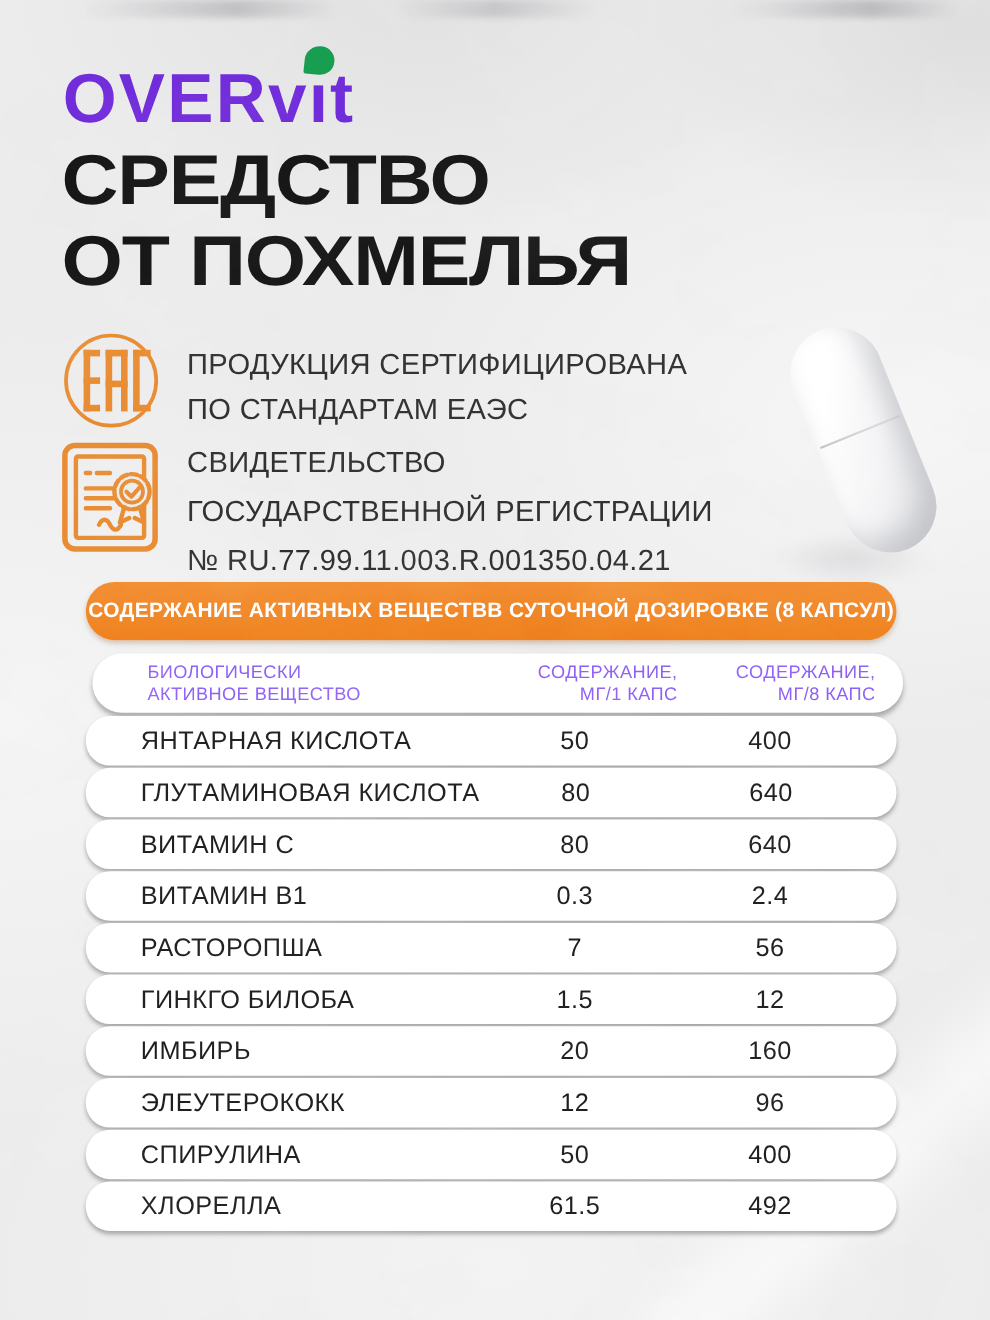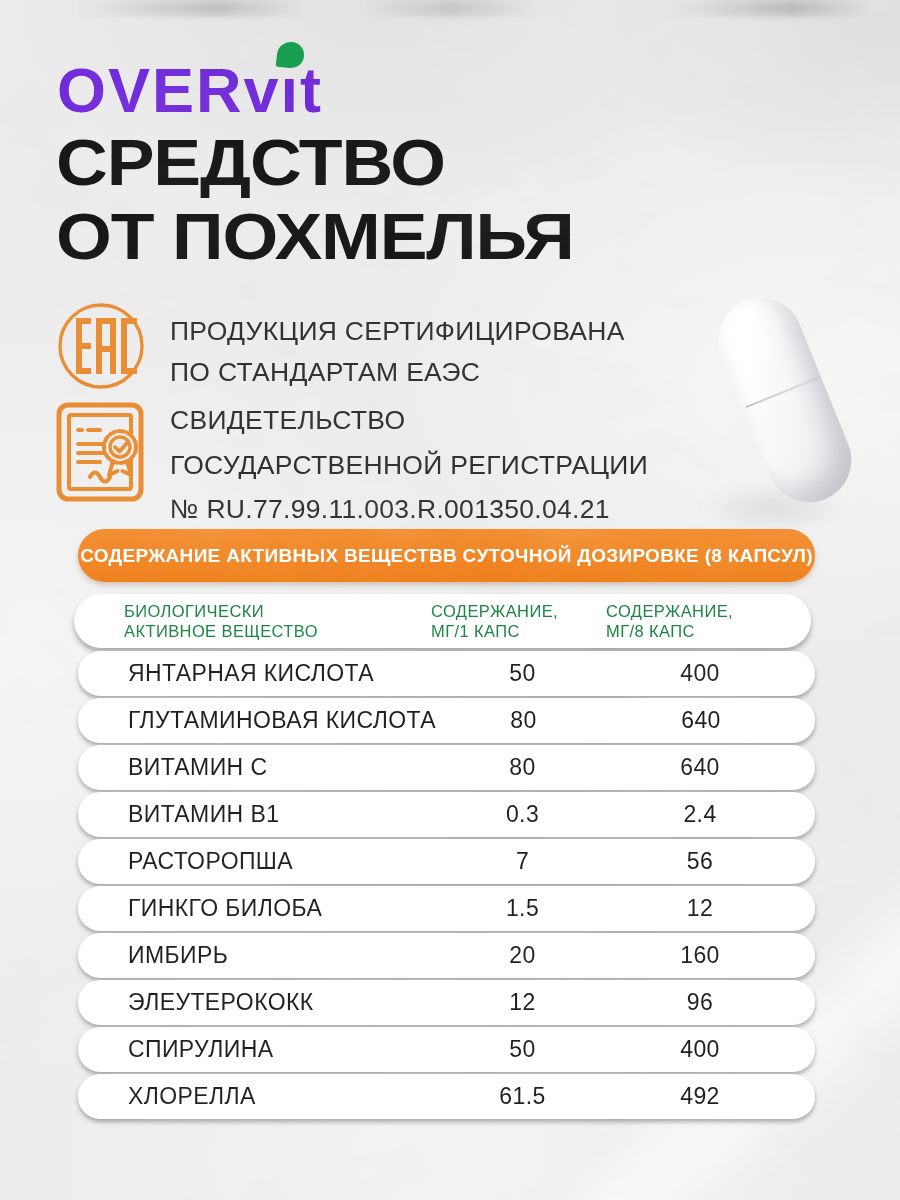--- a/index.html
+++ b/index.html
@@ -75,27 +75,27 @@
   .badge-text.reg{top:398px;font-size:26.5px;line-height:44.5px;}
   
   .title-bar{
     position:absolute;left:78px;top:529px;width:737px;height:53px;z-index:2;
     border-radius:27px;background:linear-gradient(180deg,#F28A2E,#EE7D1A);
     box-shadow:0 3px 5px rgba(150,110,70,0.35);
     display:flex;flex-direction:row;align-items:center;justify-content:center;
     color:#fff;font-weight:700;font-size:19px;line-height:23px;letter-spacing:.3px;text-align:center;
   }
   .thead{
-    position:absolute;left:74px;top:594px;width:737px;height:54px;z-index:2;
+    position:absolute;left:84px;top:594px;width:737px;height:54px;z-index:2;
     background:#fff;border-radius:27px;box-shadow:0 4px 5px rgba(75,75,80,0.45);
     display:grid;grid-template-columns:1fr 175px 180px;align-items:center;
     padding:0 25px 0 50px;box-sizing:border-box;
-    font-size:16.5px;line-height:20px;color:#15803d;letter-spacing:.4px;
-  }
-  .thead .c{text-align:left;}
+    font-size:16.5px;line-height:20px;color:#8b5cf6;letter-spacing:.4px;
+  }
+  .thead .c{text-align:right;}
   .rows{position:absolute;left:78px;top:651px;width:737px;z-index:2;}
   .row{
     height:45px;margin-bottom:2px;background:#fff;border-radius:22px;
     box-shadow:0 3px 4px rgba(75,75,80,0.45);
     display:grid;grid-template-columns:1fr 175px 180px;align-items:center;
     padding:0 25px 0 50px;box-sizing:border-box;
     font-size:23px;color:#1c1c1c;letter-spacing:.4px;white-space:nowrap;
   }
   .row .num{text-align:center;}
 </style>

